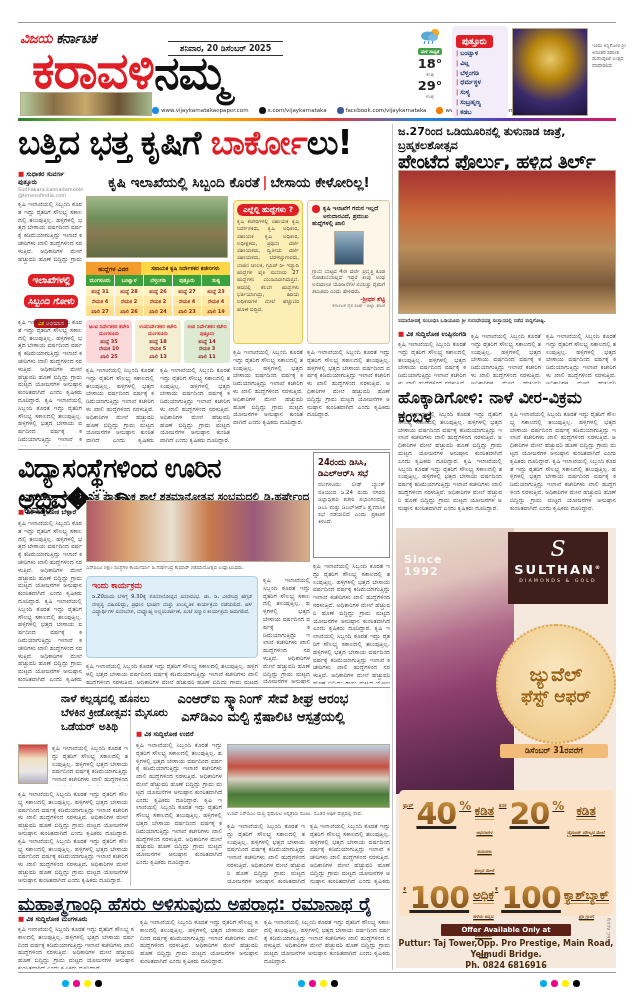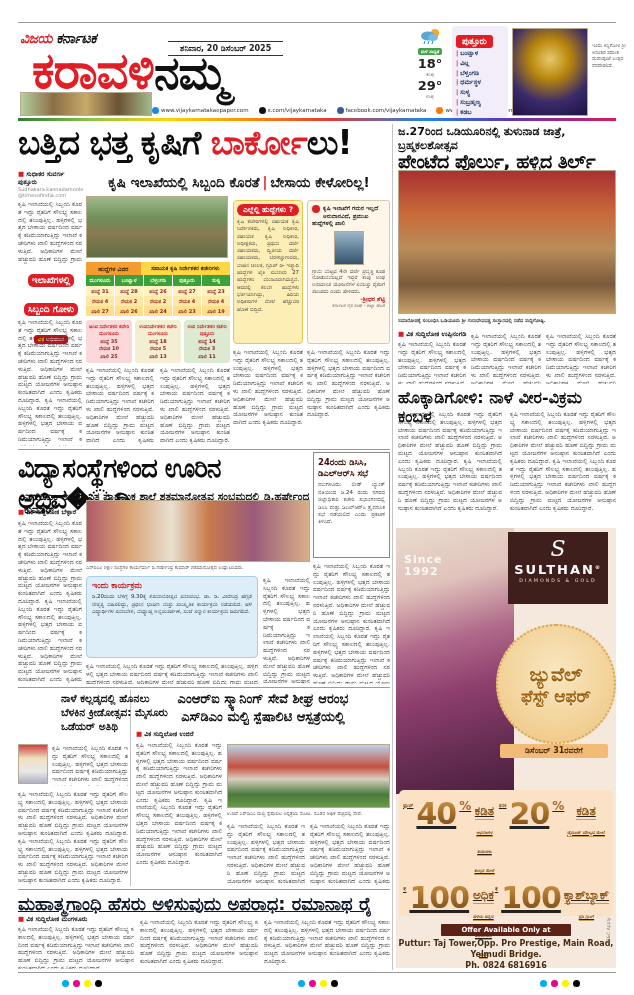--- a/index.html
+++ b/index.html
@@ -36,21 +36,21 @@
   .kicker{font-size:11px;font-weight:bold;line-height:1.25;color:#0d0d0d;}
   .h2r{font-size:19px;font-weight:bold;color:#0d0d0d;letter-spacing:-0.5px;}
   .h-story2{font-size:26px;font-weight:bold;color:#0d0d0d;letter-spacing:-1px;}
   .subhead2{font-size:10.5px;font-weight:bold;color:#111;}
   .h-kambala{font-size:16px;font-weight:bold;color:#0d0d0d;}
   .h-small{font-size:10.5px;font-weight:bold;line-height:1.35;color:#0d0d0d;margin-left:43px;}
   .h-hospital{font-size:13px;font-weight:bold;line-height:1.35;color:#0d0d0d;}
   .h-gandhi{font-size:18px;font-weight:bold;color:#0f172a;text-decoration:underline;}
   
   .staffbox{text-align:center;}
-  .staffbox .l{background:#e01e25;color:#fff;font-weight:bold;font-size:9px;padding:1px 4px;border-radius:5px;display:inline-block;margin-bottom:10px;}
+  .staffbox .l{background:#e01e25;color:#fff;font-weight:bold;font-style:italic;font-size:9px;padding:1px 4px;border-radius:5px;display:inline-block;margin-bottom:2px;}
   .staffbox .tag{background:#b3161c;color:#fff;font-size:5.5px;padding:1px 4px;border-radius:3px;display:inline-block;}
   .staffbox .tag b{color:#ffd600;}
   
   .vtable{font-size:5px;}
   .vt-head{display:flex;height:13px;}
   .vt-head .hl{background:#f59c2f;width:38%;display:flex;align-items:center;justify-content:center;font-weight:bold;font-size:6px;color:#3a2000;}
   .vt-head .hr{background:#ffd643;width:62%;display:flex;align-items:center;justify-content:center;font-weight:bold;font-size:5.5px;color:#3a2000;}
   .vt-cols{display:grid;grid-template-columns:repeat(5,1fr);gap:1px;background:#fff;}
   .vt-col{background:#3aa23c;color:#fffbd0;font-weight:bold;font-size:5.3px;text-align:center;padding:2px 0;}
   .vt-cell{text-align:center;color:#8a1f15;font-weight:bold;}

